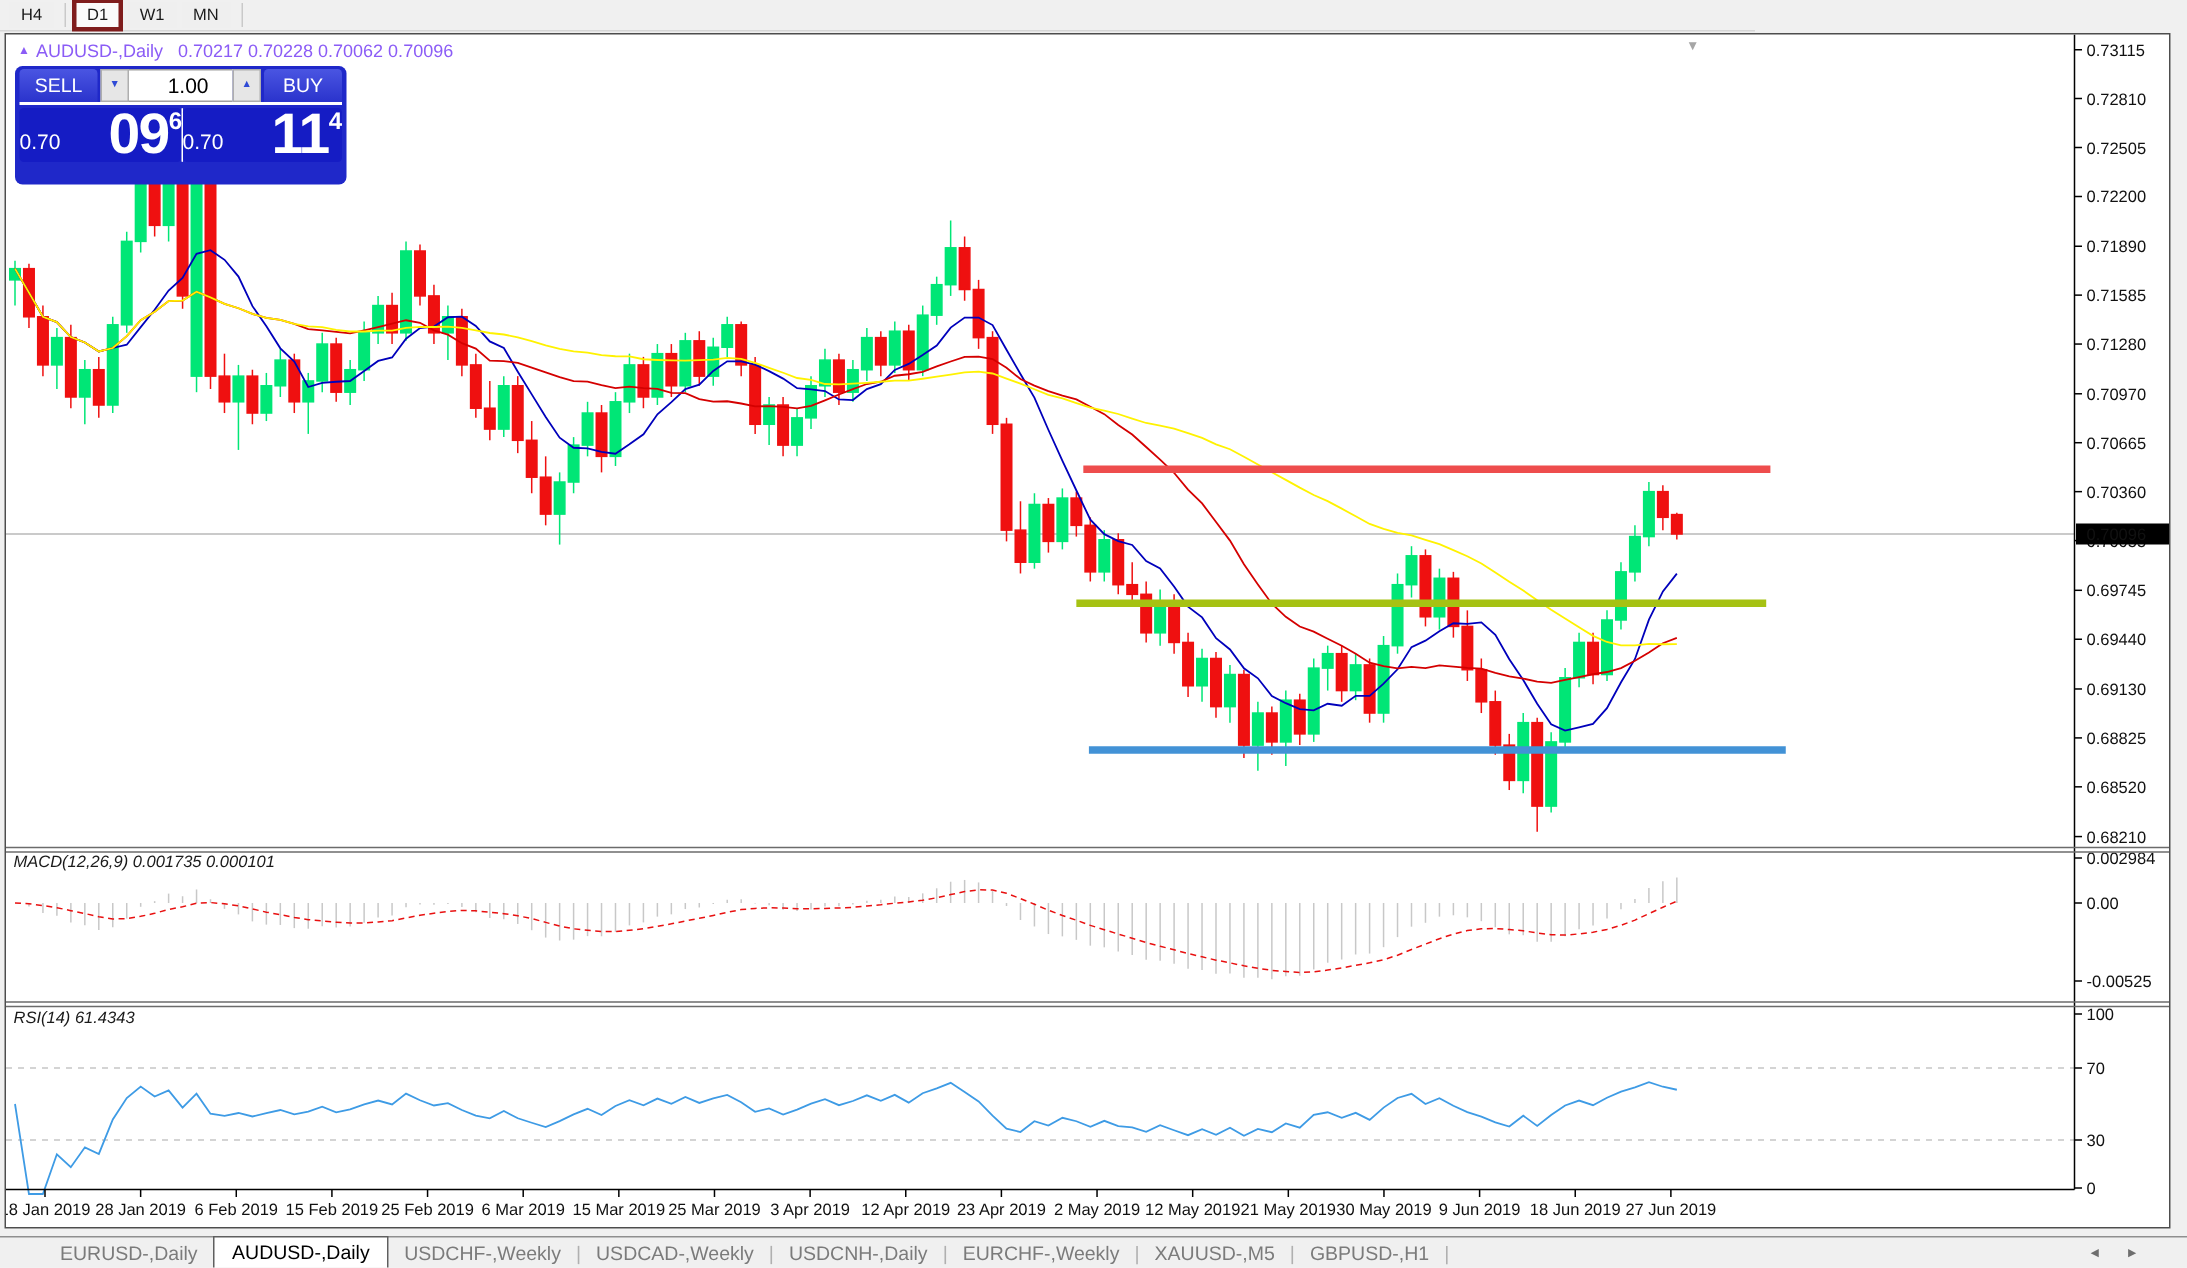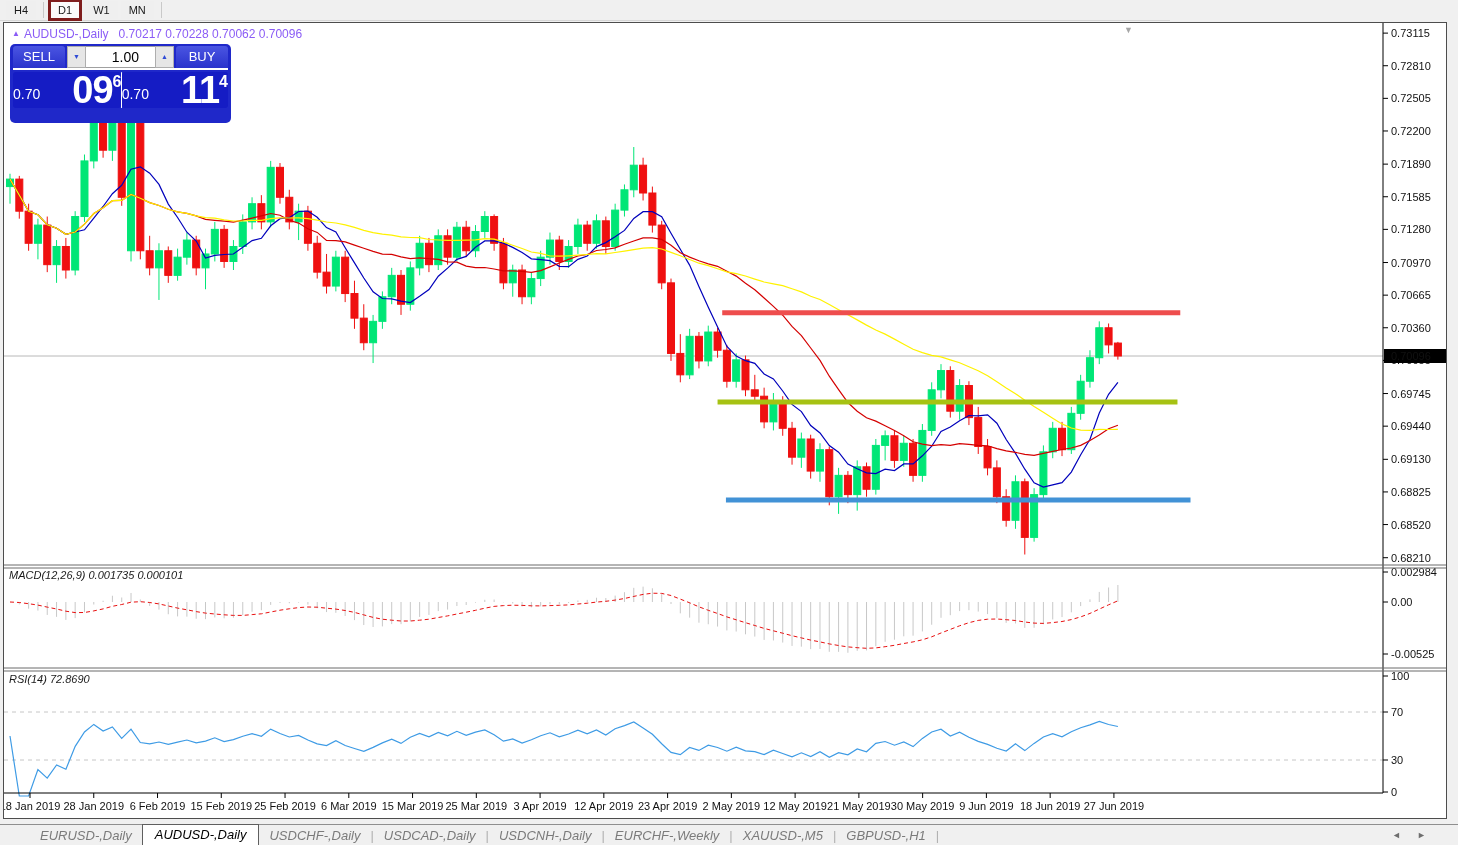--- a/index.html
+++ b/index.html
@@ -36,21 +36,21 @@
   .tp-prices { display:flex; height:36px; margin-top:2px; }
   .tp-price { flex:1; background:#151cc4; border-radius:3px; color:#fff; display:flex;
     align-items:center; justify-content:center; cursor:pointer; }
   .tp-price .pfx { font-size:14px; font-weight:normal; margin-top:8px; }
   .tp-price .big { font-size:38px; font-weight:bold; line-height:30px; letter-spacing:-1px;margin-left:32px; }
   .tp-price .sup { font-size:16px; font-weight:bold; align-self:flex-start; margin-top:1px; }
   .tp-gap { width:3px; background:#ffffff; border-radius:2px; }
   
   .tabbar { position:absolute; left:0; top:824px; width:1458px; height:21px; background:#f0f0f0;
     border-top:1px solid #8f8f8f; display:flex; align-items:center; padding-left:30px; font-size:13px; }
-  .tab { color:#7b7b7b; padding:1px 10px; cursor:pointer; white-space:nowrap;font-style:italic; }
+  .tab { color:#7b7b7b; padding:1px 10px; cursor:pointer; white-space:nowrap; }
   .tab.active { background:#ffffff; color:#000; border:1px solid #5f5f5f; border-bottom:none;
     padding:2px 12px 3px 12px; position:relative; top:-1px; }
   .tab-sep { color:#b0b0b0; }
   .tscroll { position:absolute; top:5px; font-size:9px; color:#6e6e6e; cursor:pointer; }
 </style>
 </head>
 <body>
 
 <div class="toolbar">
   <button class="tf-btn">H4</button>
@@ -571,31 +571,31 @@
       <div class="tp-gap"></div>
       <div class="tp-price">
         <span class="pfx">0.70</span>
           <span class="big">11</span>
           <span class="sup">4</span>
       </div>
     </div>
   </div>
 
   <div class="pane-label" style="top:546px">MACD(12,26,9) 0.001735 0.000101</div>
-  <div class="pane-label" style="top:650px">RSI(14) 72.8690</div>
+  <div class="pane-label" style="top:650px">RSI(14) 61.4343</div>
 </div>
 
 <div class="tabbar" id="tabbar">
   <span class="tscroll" style="right:57px">◄</span>
   <span class="tscroll" style="right:32px">►</span>
 <span class="tab">EURUSD-,Daily</span>
     <span class="tab active">AUDUSD-,Daily</span>
-    <span class="tab">USDCHF-,Daily</span>
+    <span class="tab">USDCHF-,Weekly</span>
     <span class="tab-sep">|</span>
-    <span class="tab">USDCAD-,Daily</span>
+    <span class="tab">USDCAD-,Weekly</span>
     <span class="tab-sep">|</span>
     <span class="tab">USDCNH-,Daily</span>
     <span class="tab-sep">|</span>
     <span class="tab">EURCHF-,Weekly</span>
     <span class="tab-sep">|</span>
     <span class="tab">XAUUSD-,M5</span>
     <span class="tab-sep">|</span>
     <span class="tab">GBPUSD-,H1</span>
     <span class="tab-sep">|</span>
   </div>

